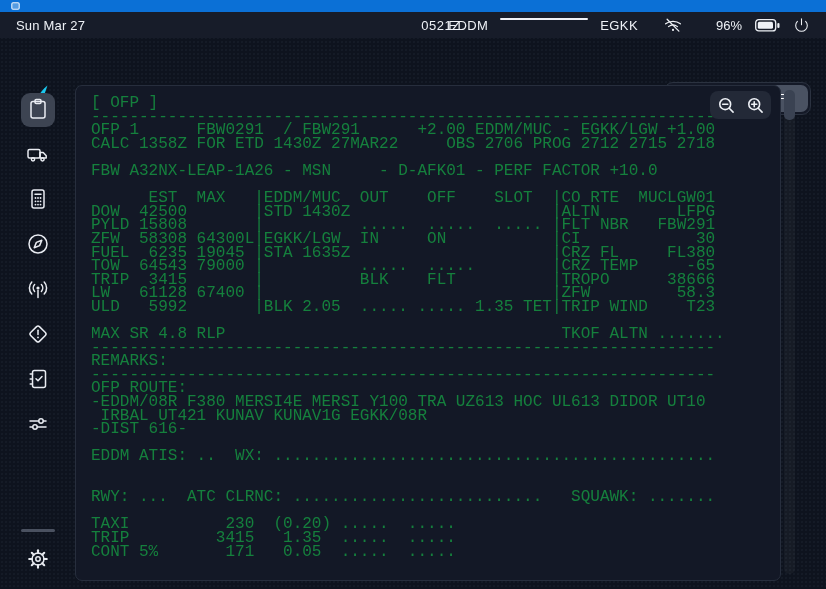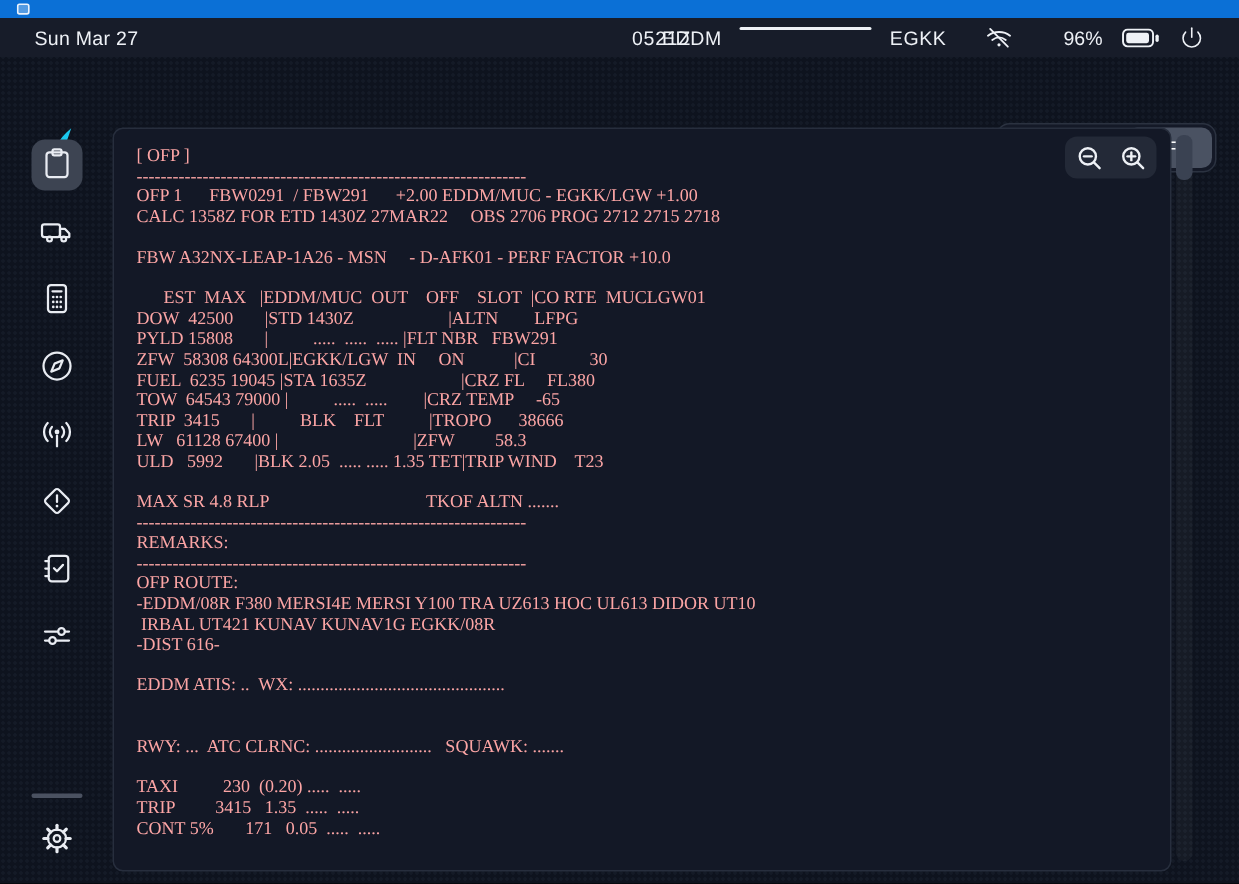--- a/index.html
+++ b/index.html
@@ -10,21 +10,21 @@
     background-image: radial-gradient(circle, rgba(125,145,175,0.06) 1px, transparent 1.3px);
     background-size:4px 4px;
     font-family:"Liberation Sans", sans-serif; color:#eef1f6;
   }
   
   .winstrip { position:absolute; left:0; top:0; width:826px; height:12px; background:#0b70d6; }
   .winstrip svg { position:absolute; left:11px; top:2px; }
   
   .statusbar {
     position:absolute; left:0; top:12px; width:826px; height:26px;
-    background:#171c29; display:flex; align-items:center; padding:0 23px;
+    background:#171c29; display:flex; align-items:center; padding:0 16px;
     font-size:13px; color:#eef1f6;
   }
   .statusbar .date { letter-spacing:0.2px; }
   .statusbar .clock { position:absolute; left:441px; transform:translateX(-50%); letter-spacing:0.5px; }
   .status-right { margin-left:auto; display:flex; align-items:center; gap:13px; }
   .route { display:flex; gap:12px; margin-right:12px; letter-spacing:0.4px;margin-left:20px; }
   .route-line { width:88px; height:2px; background:#eef1f6; border-radius:1px; }
   .pct { margin-left:20px; }
   .sb-icon { display:flex; align-items:center; }
   
@@ -53,22 +53,22 @@
   .side-spacer { flex:1 1 auto; }
   .side-divider { width:34px; height:3px; border-radius:2px; background:#4a5160; flex:0 0 auto; }
   .icon-stroke { fill:none; stroke:currentColor; stroke-width:1.5; stroke-linecap:round; stroke-linejoin:round; }
   
   .card {
     position:absolute; left:75px; top:85px; width:706px; height:496px;
     background:#131826; border:1px solid #272e3d; border-radius:7px;
   }
   .ofp-pre {
     position:absolute; left:15px; top:11px; margin:0;
-    font-family:Liberation Serif, serif; font-size:12px; line-height:13.6px;
-    color:#fca5a5; white-space:pre;
+    font-family:Liberation Mono, monospace; font-size:16px; line-height:13.6px;
+    color:#15803d; white-space:pre;
   }
   .zoom-toolbar {
     position:absolute; top:5px; right:9px; width:61px; height:28px;
     background:#232937; border-radius:8px; display:flex; align-items:center; justify-content:space-evenly;
   }
   .zoom-btn { background:transparent; border:0; color:#eef1f6; width:26px; height:24px;
     display:flex; align-items:center; justify-content:center; cursor:pointer; }
   
   .scroll-track { position:absolute; left:784px; top:90px; width:11px; height:484px;
     background:rgba(255,255,255,0.035); border-radius:5px; }

